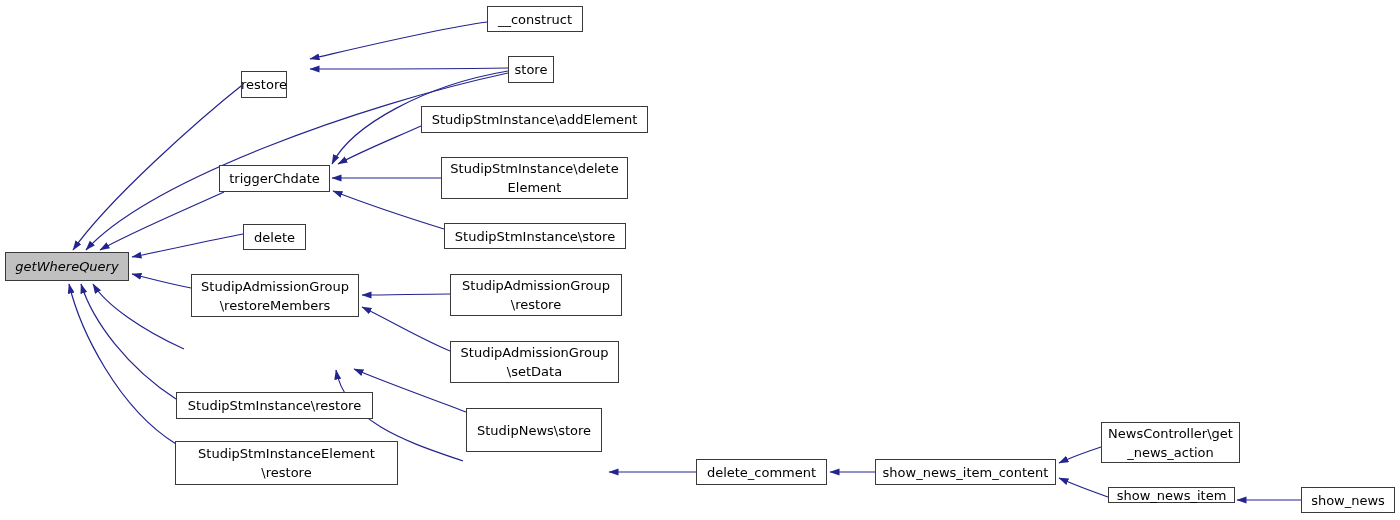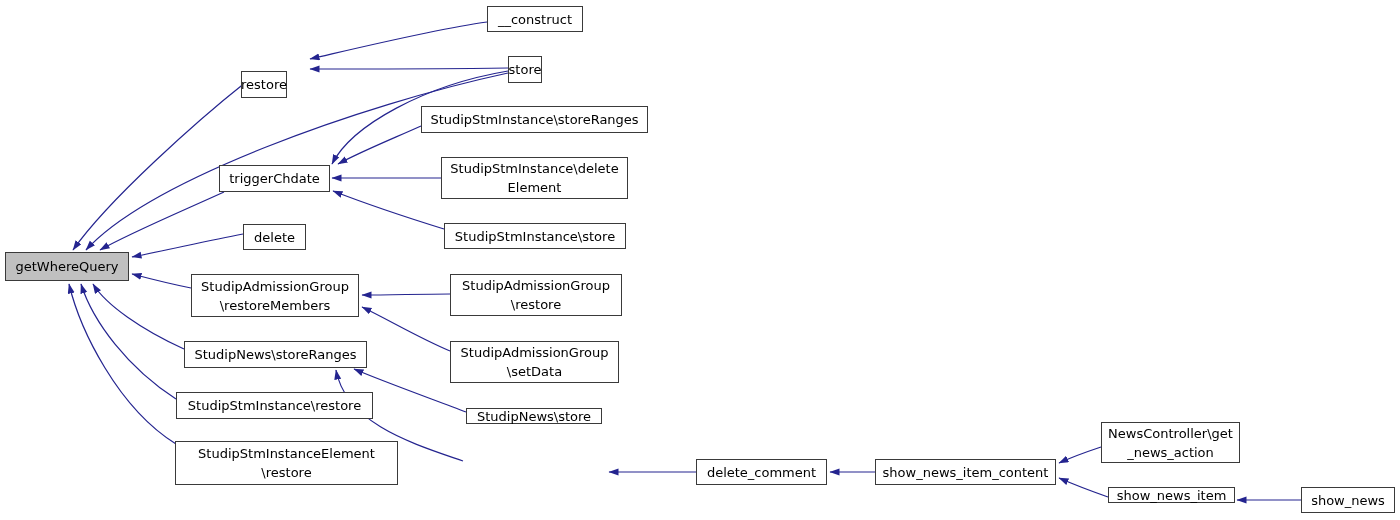--- a/index.html
+++ b/index.html
@@ -21,21 +21,21 @@
     color:#000000;
     font-size:13px;
     line-height:19px;
     display:flex;
     align-items:center;
     justify-content:center;
     text-align:center;
     white-space:pre-line;
     cursor:pointer;
   }
-  .node.main { background:var(--main-node-fill,#c0c0c0); cursor:default; }
+  .node.main { background:var(--main-node-fill,#c0c0c0); cursor:default;font-style:italic; }
 </style>
 </head>
 <body>
 
 <div id="canvas">
 
   <svg id="edges" viewBox="0 0 1400 520">
     <defs>
       <marker id="arrow" markerUnits="userSpaceOnUse" markerWidth="11" markerHeight="9" refX="9.5" refY="3.5" orient="auto">
         <path d="M0,0 L10,3.5 L0,7 Z"></path>
@@ -61,37 +61,36 @@
     <path class="edge" marker-end="url(#arrow)" d="M463,461 C414,444 346,424 336,370"></path>
     <path class="edge" marker-end="url(#arrow)" d="M696,472 C667,472 638,472 609,472"></path>
     <path class="edge" marker-end="url(#arrow)" d="M875,472 C860,472 845,472 830,472"></path>
     <path class="edge" marker-end="url(#arrow)" d="M1101,447 C1086,452 1072,457 1059,463"></path>
     <path class="edge" marker-end="url(#arrow)" d="M1108,497 C1091,491 1075,485 1059,478"></path>
     <path class="edge" marker-end="url(#arrow)" d="M1301,500 C1280,500 1259,500 1237,500"></path>
   </svg>
 
   <div class="node" style="left:487px;top:6px;width:96px;height:26px">__construct</div>
   <div class="node" style="left:241px;top:71px;width:46px;height:27px">restore</div>
-  <div class="node" style="left:508px;top:56px;width:34px;height:27px">store</div>
-  <div class="node" style="left:421px;top:106px;width:227px;height:27px">StudipStmInstance\storeRanges</div>
+  <div class="node" style="left:508px;top:56px;width:46px;height:27px">store</div>
+  <div class="node" style="left:421px;top:106px;width:227px;height:27px">StudipStmInstance\addElement</div>
   <div class="node" style="left:441px;top:157px;width:187px;height:42px">StudipStmInstance\delete
 Element</div>
   <div class="node" style="left:219px;top:165px;width:111px;height:27px">triggerChdate</div>
   <div class="node" style="left:444px;top:223px;width:182px;height:26px">StudipStmInstance\store</div>
   <div class="node" style="left:243px;top:224px;width:63px;height:26px">delete</div>
   <div class="node main" style="left:5px;top:252px;width:124px;height:29px">getWhereQuery</div>
   <div class="node" style="left:191px;top:274px;width:168px;height:43px">StudipAdmissionGroup
 \restoreMembers</div>
   <div class="node" style="left:450px;top:274px;width:172px;height:42px">StudipAdmissionGroup
 \restore</div>
-  <div class="node" style="left:184px;top:341px;width:183px;height:27px">StudipNews\storeRanges</div>
   <div class="node" style="left:450px;top:341px;width:169px;height:42px">StudipAdmissionGroup
 \setData</div>
   <div class="node" style="left:176px;top:392px;width:197px;height:27px">StudipStmInstance\restore</div>
-  <div class="node" style="left:466px;top:408px;width:136px;height:16px">StudipNews\store</div>
+  <div class="node" style="left:466px;top:408px;width:136px;height:44px">StudipNews\store</div>
   <div class="node" style="left:175px;top:441px;width:223px;height:44px">StudipStmInstanceElement
 \restore</div>
   <div class="node" style="left:696px;top:459px;width:131px;height:26px">delete_comment</div>
   <div class="node" style="left:1101px;top:422px;width:139px;height:41px">NewsController\get
 _news_action</div>
   <div class="node" style="left:875px;top:459px;width:181px;height:26px">show_news_item_content</div>
   <div class="node" style="left:1108px;top:487px;width:127px;height:16px">show_news_item</div>
   <div class="node" style="left:1301px;top:487px;width:94px;height:26px">show_news</div>
 
 </div>

